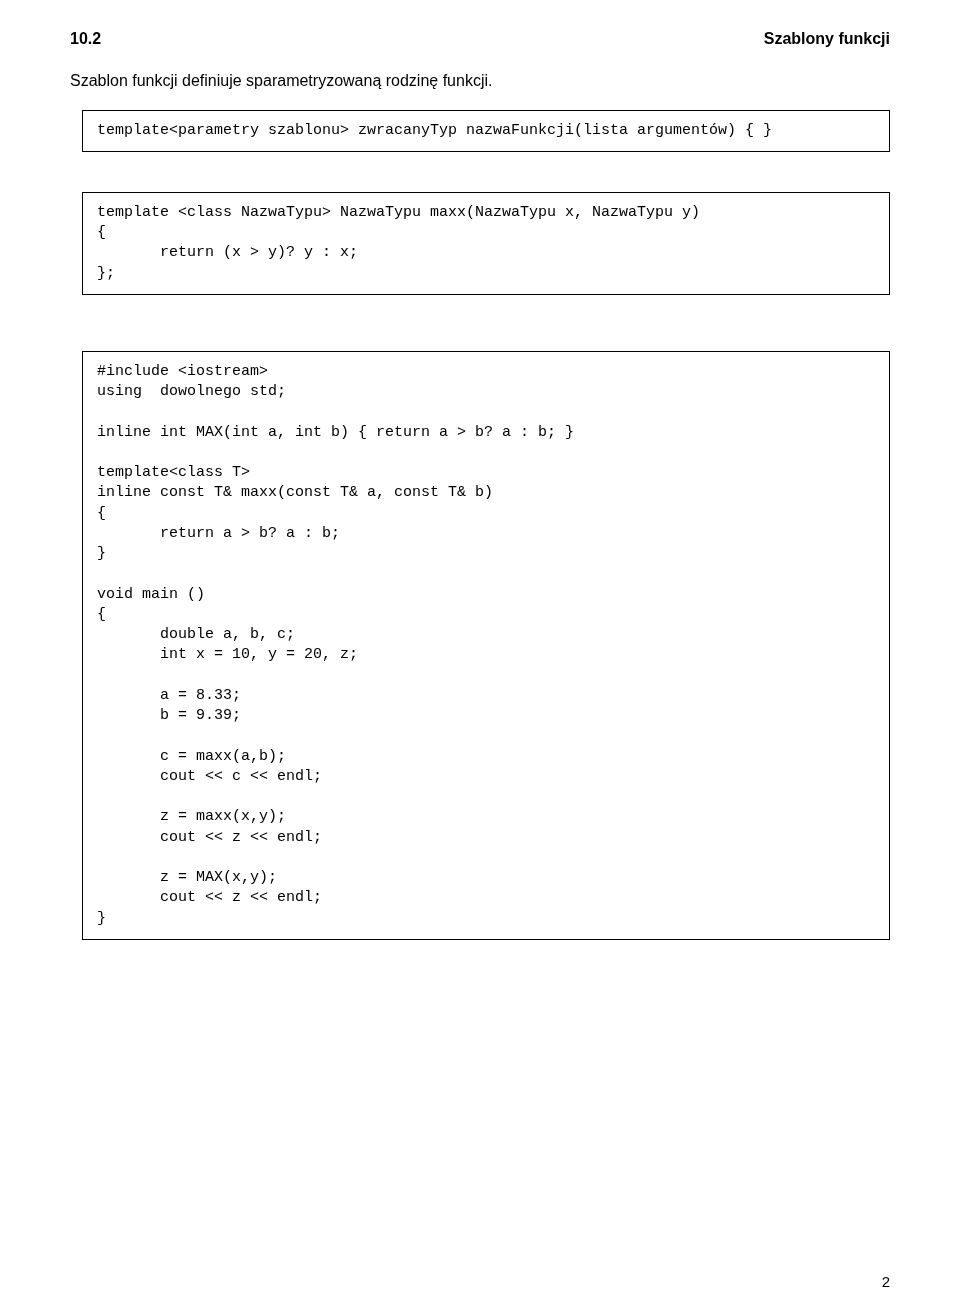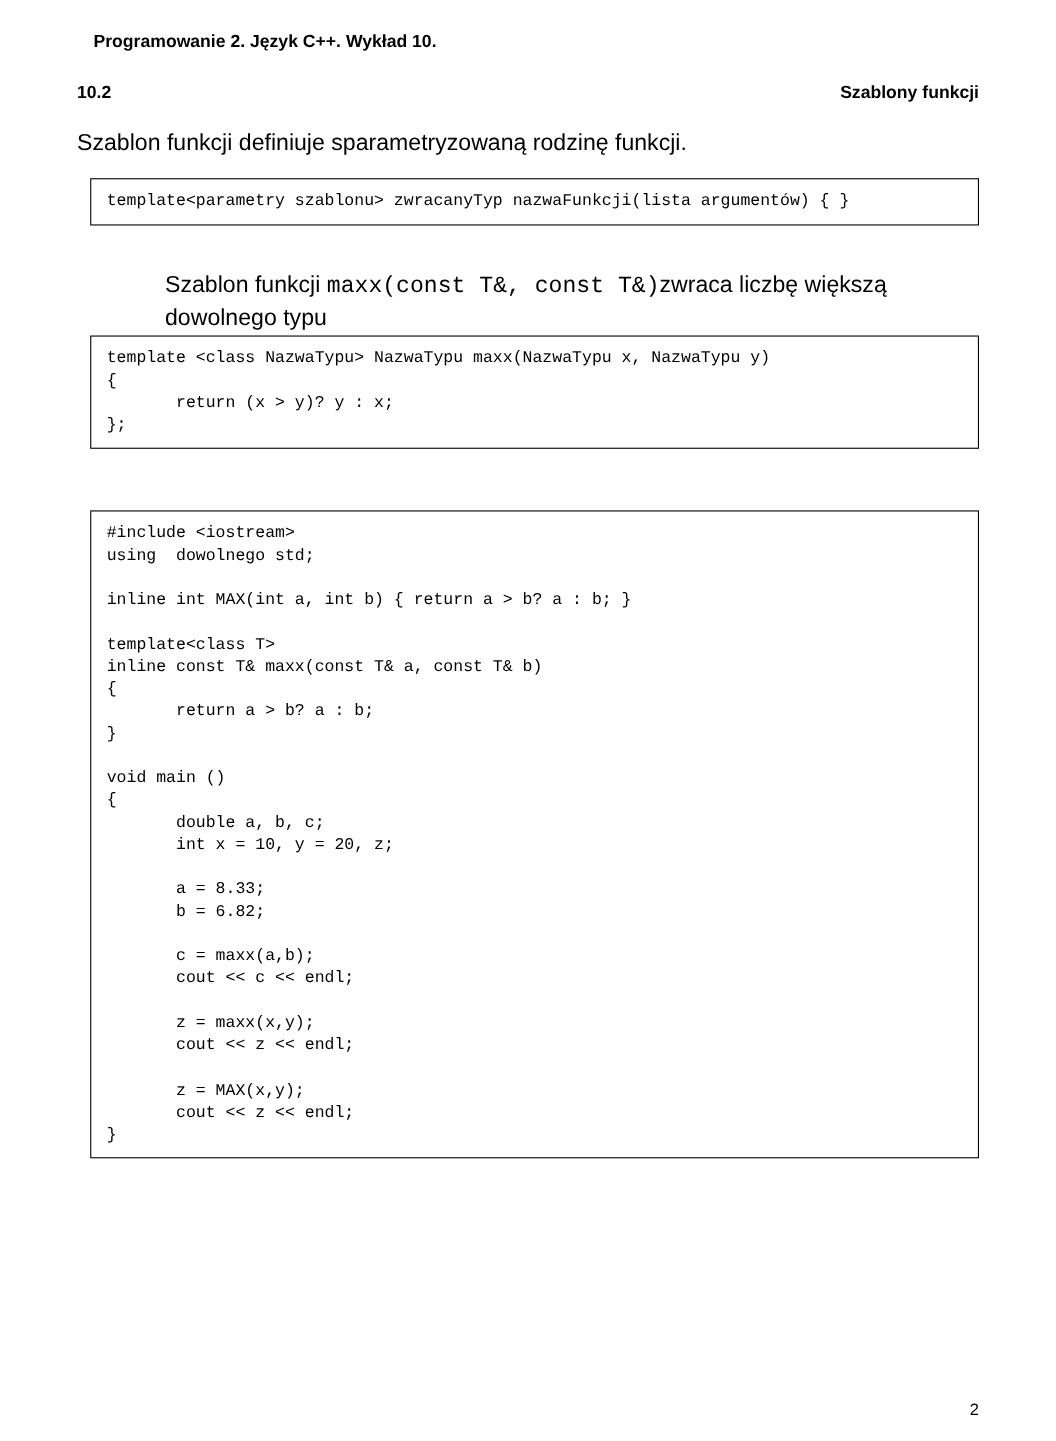--- a/index.html
+++ b/index.html
@@ -30,21 +30,21 @@
   .section-num {
     font-weight: bold;
     font-size: 16px;
     width: 45px;
   }
   .section-title {
     font-weight: bold;
     font-size: 16px;
   }
   .para {
-    font-size: 21px;
+    font-size: 16px;
     margin: 0 0 18px 0;
     line-height: 1.35;
   }
   .code-box {
     border: 1px solid #000;
     padding: 10px 14px;
     margin: 0 0 20px 12px;
     font-family: "Courier New", Courier, monospace;
     font-size: 15px;
     line-height: 1.35;
@@ -62,38 +62,34 @@
   }
   .spacer-20 { height: 20px; }
   .spacer-36 { height: 36px; }
   .ex2-line { margin-bottom: 0px; }
 </style>
 </head>
 <body>
 
 <div class="page">
 
-  <div class="doc-title">Programowanie 2. Język C++. Wykład 10.</div>
 
   <div class="section-row">
     <div class="section-num">10.2</div>
     <div class="section-title">Szablony funkcji</div>
   </div>
 
   <div class="para">Szablon funkcji definiuje sparametryzowaną rodzinę funkcji.</div>
 
 
   <div class="code-box"><span>template&lt;parametry szablonu&gt; zwracanyTyp nazwaFunkcji(lista argumentów) { }</span></div>
 
   <div class="spacer-20"></div>
 
 
-  <div class="para indent-block para-2">
-    <span>Szablon funkcji </span><span class="mono">maxx(const T&amp;, const T&amp;)</span><span>zwraca liczbę większą dowolnego typu</span>
-  </div>
 
 
   <div class="code-box"><span>template &lt;class NazwaTypu&gt; NazwaTypu maxx(NazwaTypu x, NazwaTypu y)</span>
 <span>{</span>
 <span>       return (x &gt; y)? y : x;</span>
 <span>};</span></div>
 
   <div class="spacer-36"></div>
 
   <div class="code-box"><span>#include &lt;iostream&gt;</span>
@@ -106,21 +102,21 @@
 <span>{</span>
 <span>       return a &gt; b? a : b;</span>
 <span>}</span>
 <span></span>
 <span>void main ()</span>
 <span>{</span>
 <span>       double a, b, c;</span>
 <span>       int x = 10, y = 20, z;</span>
 <span></span>
 <span>       a = 8.33;</span>
-<span>       b = 6.82;</span>
+<span>       b = 9.39;</span>
 <span></span>
 <span>       c = maxx(a,b);</span>
 <span>       cout &lt;&lt; c &lt;&lt; endl;</span>
 <span></span>
 <span>       z = maxx(x,y);</span>
 <span>       cout &lt;&lt; z &lt;&lt; endl;</span>
 <span></span>
 <span>       z = MAX(x,y);</span>
 <span>       cout &lt;&lt; z &lt;&lt; endl;</span>
 <span>}</span></div>

